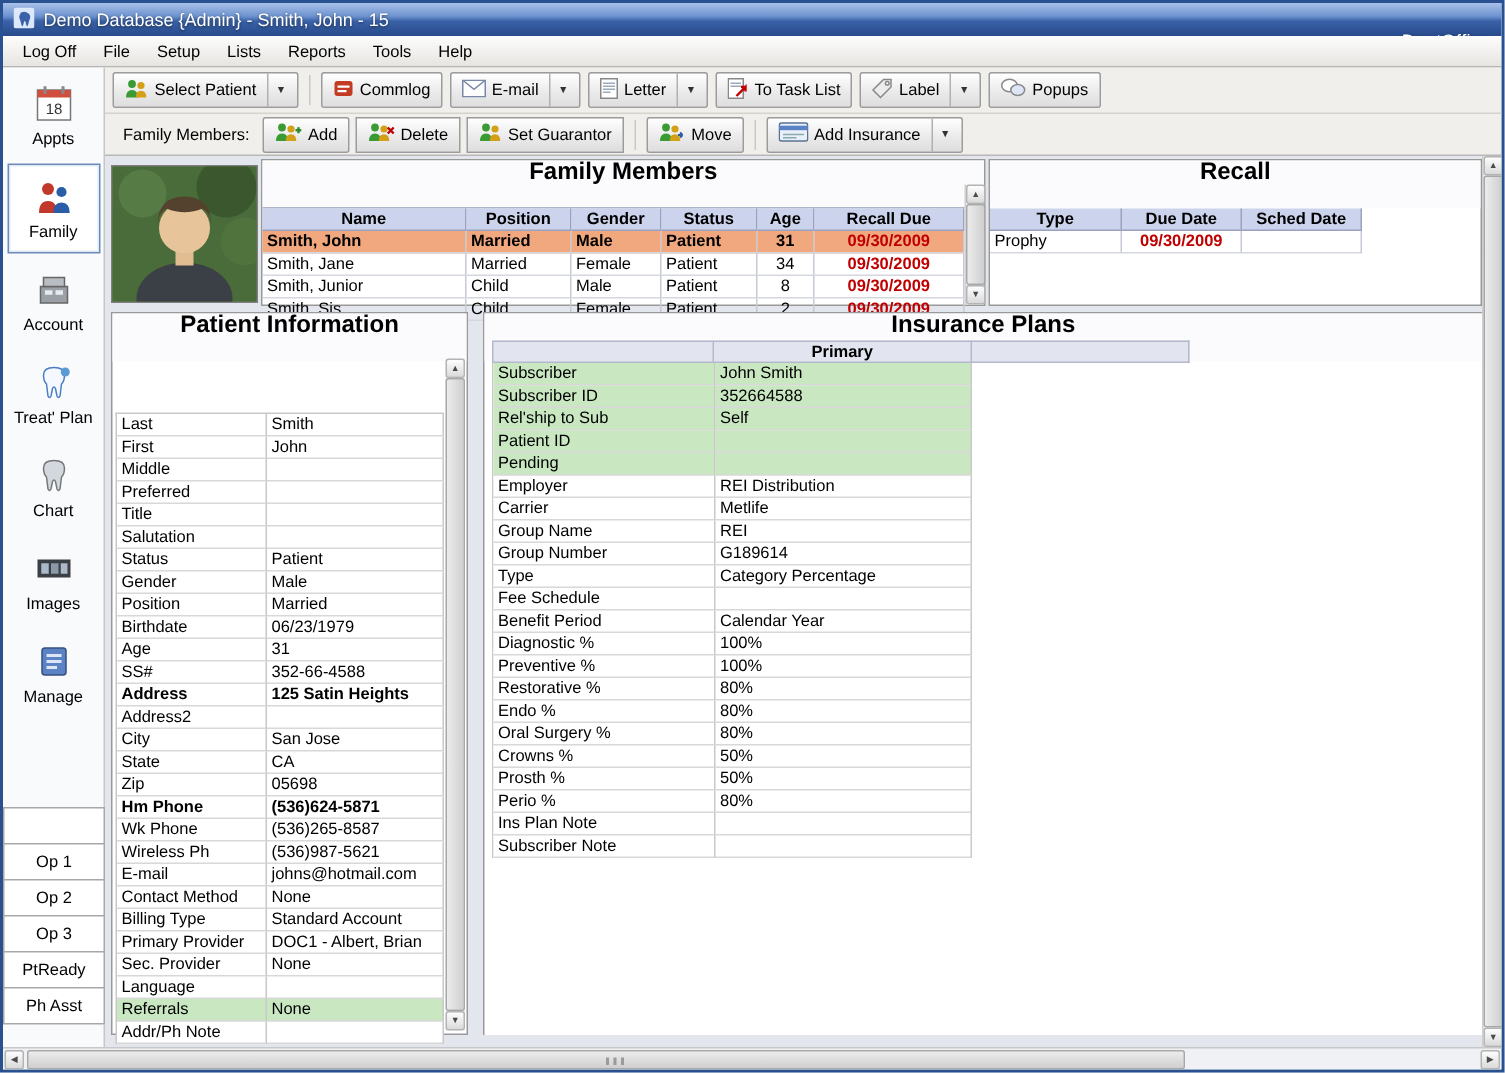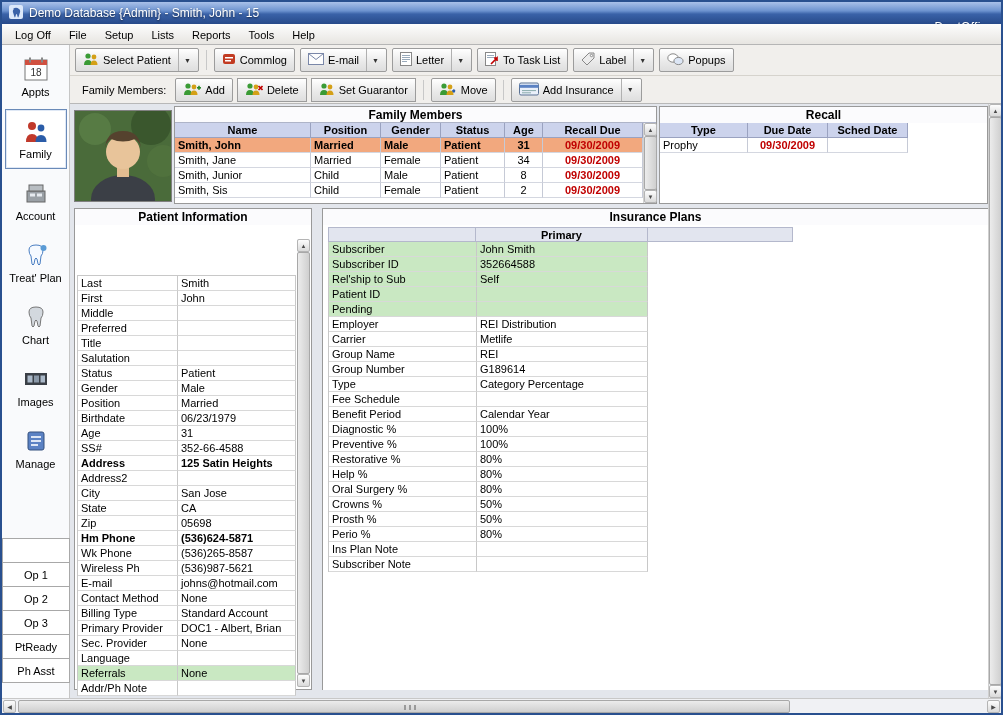--- a/index.html
+++ b/index.html
@@ -37,21 +37,21 @@
   .module.selected { border:1px solid #6a8ab8; background:#fff; box-shadow:0 0 0 1px #dfe8f5 inset; }
   .side-cells { position:absolute; left:0; top:494px; width:68px; }
   .scell { height:25px; margin-top:-1px; border:1px solid #a8a8a8; background:#fff; display:flex; align-items:center; justify-content:center; }
 
   
   .main { position:absolute; left:68px; top:102px; right:13px; bottom:15px; background:#e3e6ec; }
 
   .photo { position:absolute; left:4px; top:6px; width:98px; height:92px; border:1px solid #808080; background:#4a6b3a; }
 
   .panel { background:#fff; border:1px solid #999; }
-  .panel-title { height:16px; line-height:16px; text-align:center; font-weight:bold; font-size:12px; background:#fbfbfd; }
+  .panel-title { height:32px; line-height:16px; text-align:center; font-weight:bold; font-size:16px; background:#fbfbfd; }
   .family-panel { position:absolute; left:104px; top:2px; width:483px; height:98px; }
   .family-panel .panel-title { border-bottom:1px solid #aeb4c8; }
   .recall-panel { position:absolute; left:589px; top:2px; right:0; height:98px; }
 
   .gridrow { display:flex; }
   .cell { height:15px; line-height:14px; padding:0 3px; border-right:1px solid #c6cad6; border-bottom:1px solid #d4d7e0; overflow:hidden; white-space:nowrap; }
   .hcell { background:#ccd3ec; border-right:1px solid #9aa2c0; border-bottom:1px solid #9aa2c0; font-weight:bold; text-align:center; }
   .fc0{width:136px}.fc1{width:70px}.fc2{width:60px}.fc3{width:64px}.fc4{width:38px;text-align:center}.fc5{width:100px;text-align:center}
   .rc0{width:88px}.rc1{width:80px;text-align:center}.rc2{width:80px;text-align:center}
   .frow.sel .cell { background:#f2a87e; font-weight:bold; }
@@ -592,21 +592,21 @@
           </div>
           <div class="irow">
             <div class="il">Preventive %</div>
             <div class="iv">100%</div>
           </div>
           <div class="irow">
             <div class="il">Restorative %</div>
             <div class="iv">80%</div>
           </div>
           <div class="irow">
-            <div class="il">Help %</div>
+            <div class="il">Endo %</div>
             <div class="iv">80%</div>
           </div>
           <div class="irow">
             <div class="il">Oral Surgery %</div>
             <div class="iv">80%</div>
           </div>
           <div class="irow">
             <div class="il">Crowns %</div>
             <div class="iv">50%</div>
           </div>

